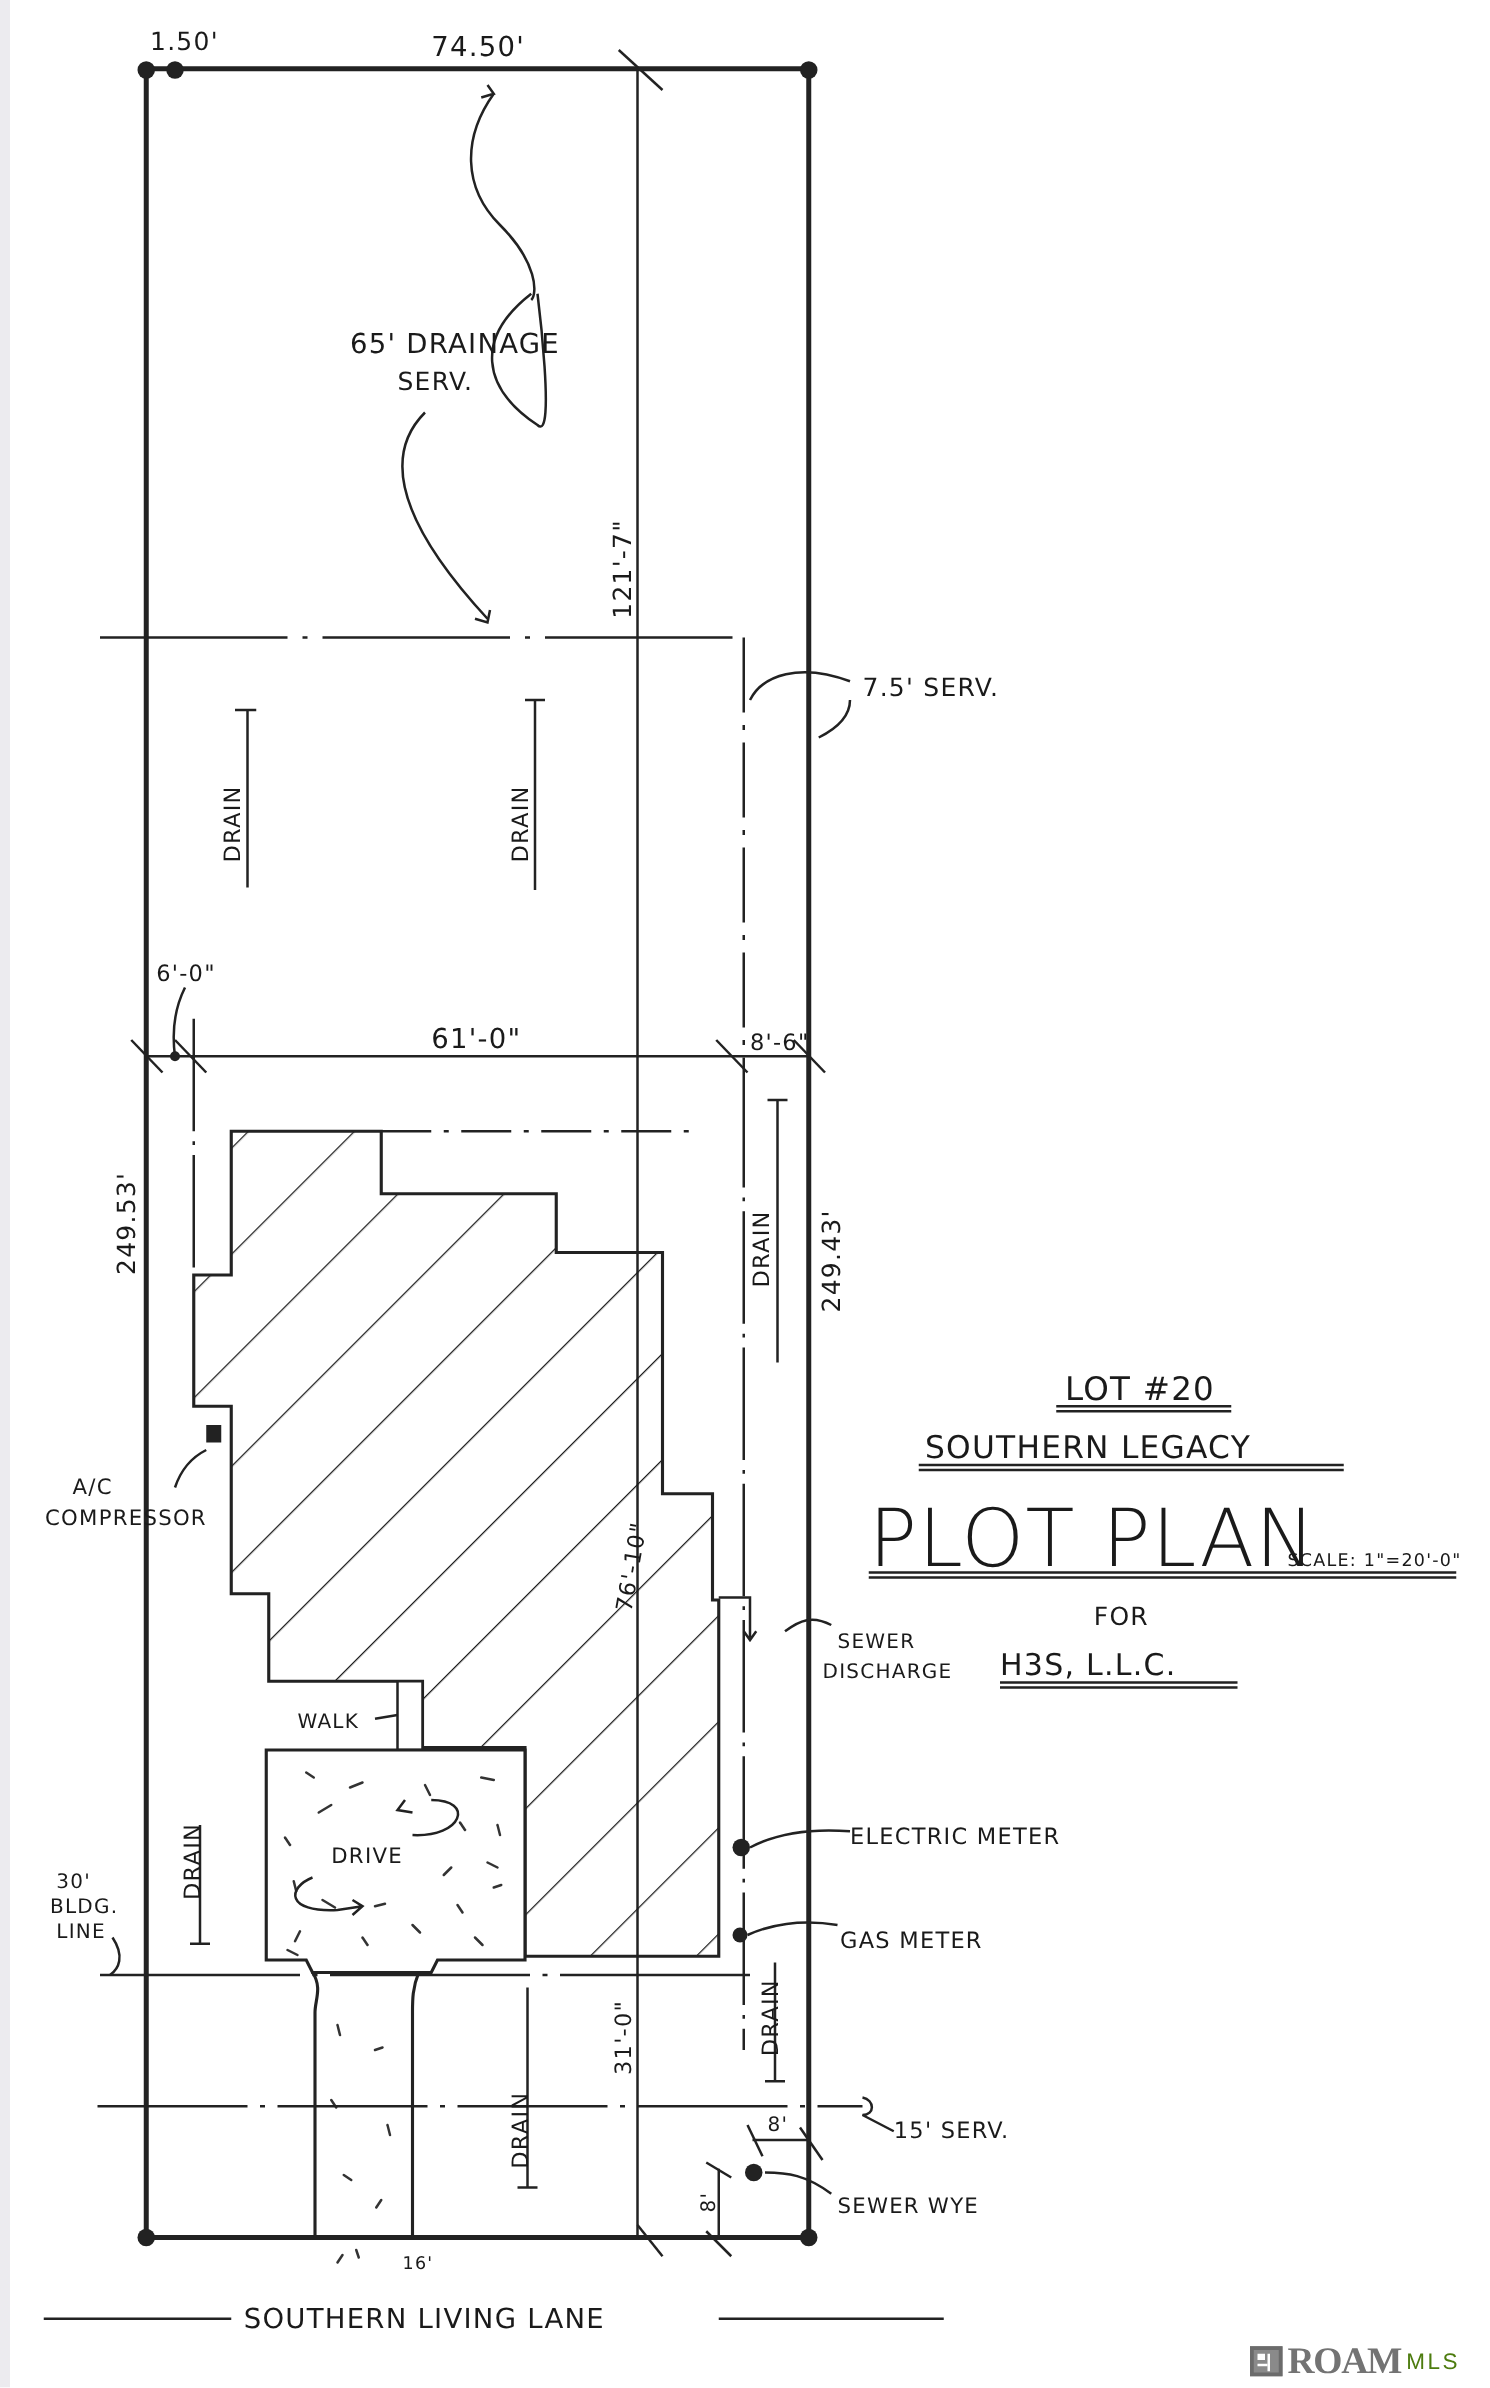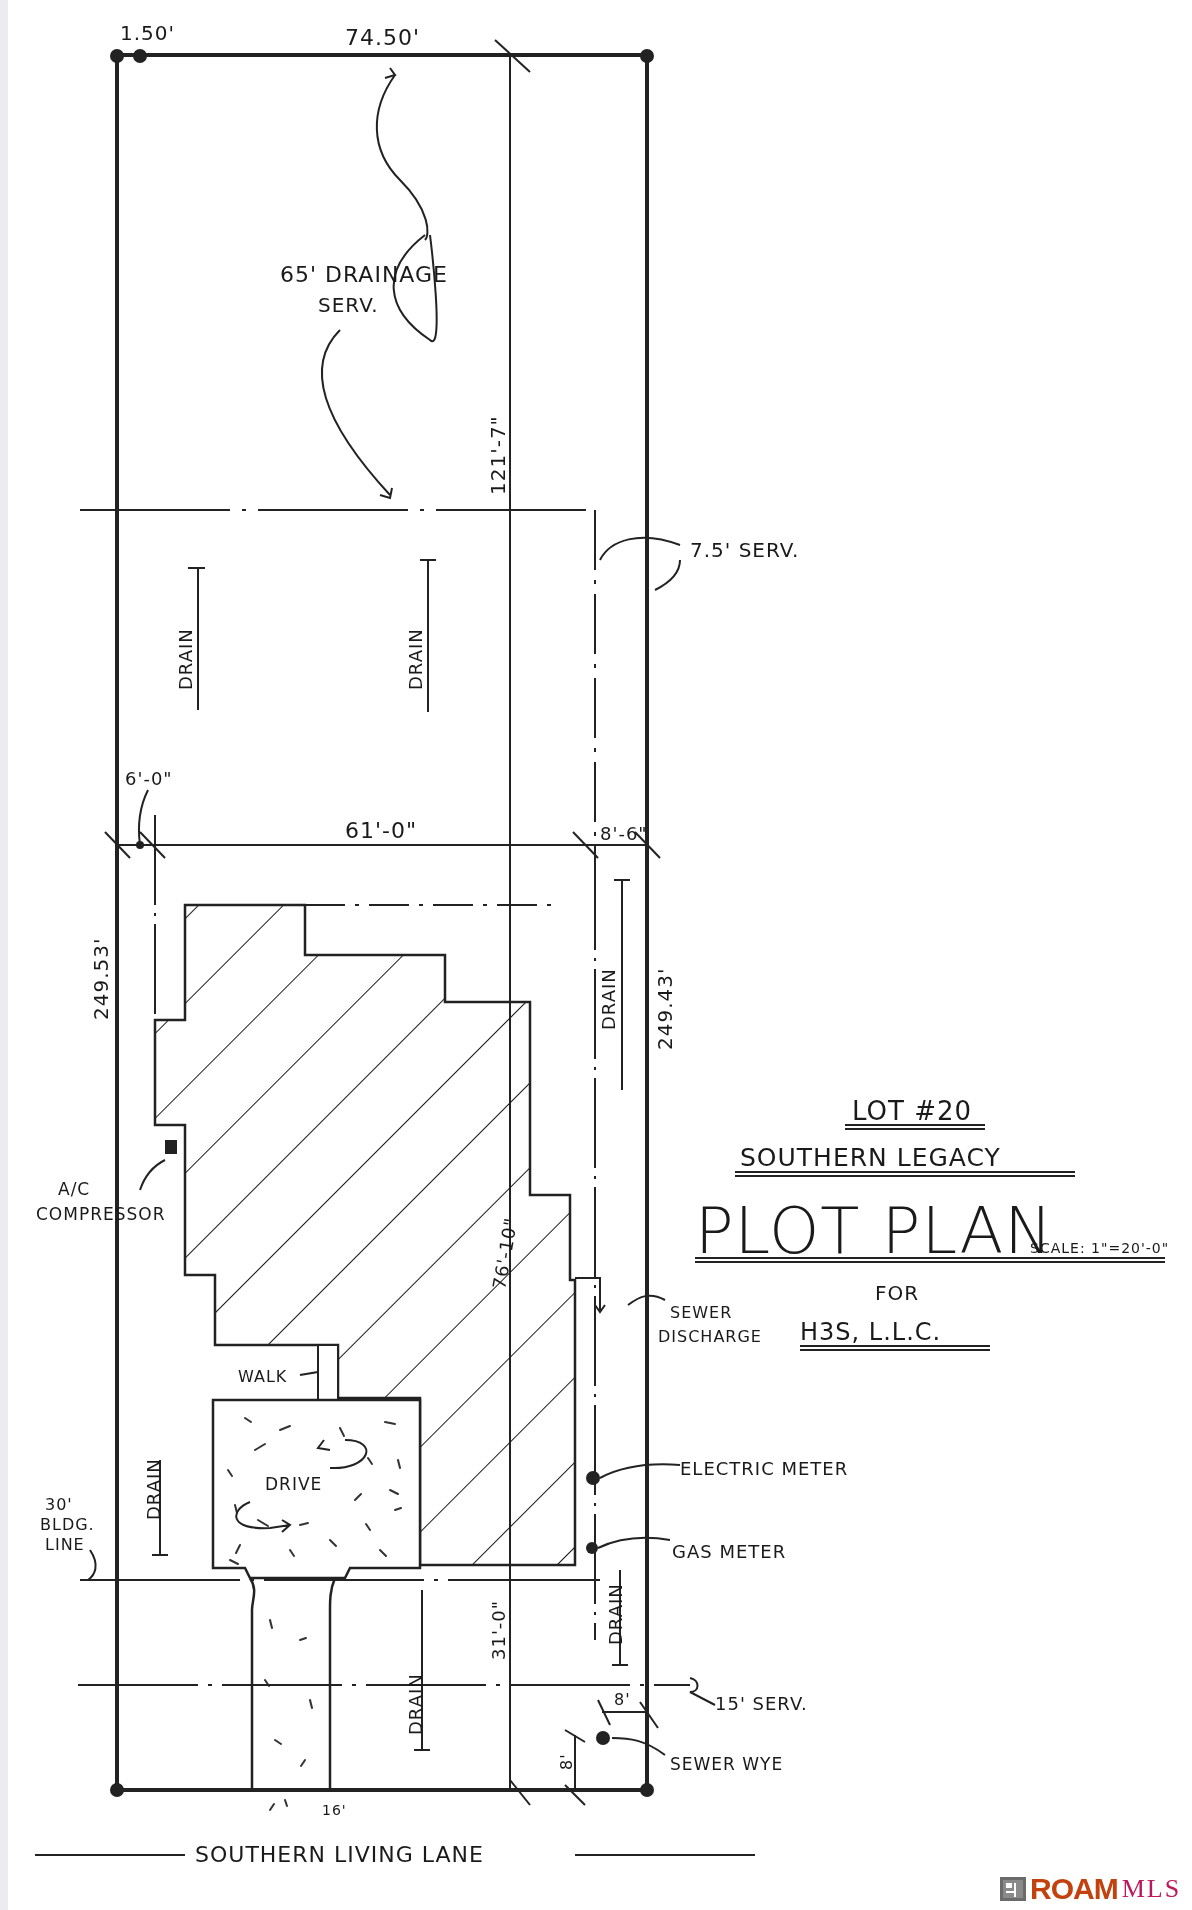--- a/index.html
+++ b/index.html
@@ -3,22 +3,22 @@
 <meta charset="utf-8">
 <style>
   html, body { margin:0; padding:0; background:#ffffff; }
   body { width:1192px; height:1910px; position:relative; overflow:hidden; font-family:"DejaVu Sans", sans-serif; }
   .leftbar { position:absolute; left:0; top:0; width:8px; height:1910px; background:#ecebef; }
   svg.plan { position:absolute; left:0; top:0; }
   .hand { font-family:"DejaVu Sans", sans-serif; fill:#1a1a1a; letter-spacing:1px; }
   .logo { position:absolute; left:1000px; top:1872px; display:flex; align-items:center; gap:4px; color:#6b6b6b; }
   .logo-mark { width:26px; height:24px; border:3px solid #6b6b6b; position:relative; box-sizing:border-box; background:#8a8a8a; }
   .logo-mark i { position:absolute; background:#fff; }
-  .logo-word { font-family:Liberation Sans, sans-serif; font-weight:bold; font-size:30px; color:#c2410c; letter-spacing:-1px; }
-  .logo-sub { font-family:Liberation Serif, serif; font-size:26px; color:#be185d; letter-spacing:2px; }
+  .logo-word { font-family:Liberation Serif, serif; font-weight:bold; font-size:30px; color:#737373; letter-spacing:-1px; }
+  .logo-sub { font-family:Liberation Sans, sans-serif; font-size:18px; color:#4d7c0f; letter-spacing:2px; }
 </style>
 </head>
 <body>
 
 <div class="leftbar"></div>
 
 <svg class="plan" width="1192" height="1910" viewBox="0 0 1192 1910" xmlns="http://www.w3.org/2000/svg">
   <defs>
     <pattern id="hatch" patternUnits="userSpaceOnUse" width="60" height="60" patternTransform="rotate(45)">
       <line x1="0" y1="0" x2="0" y2="60" stroke="#1a1a1a" stroke-width="2"></line>

